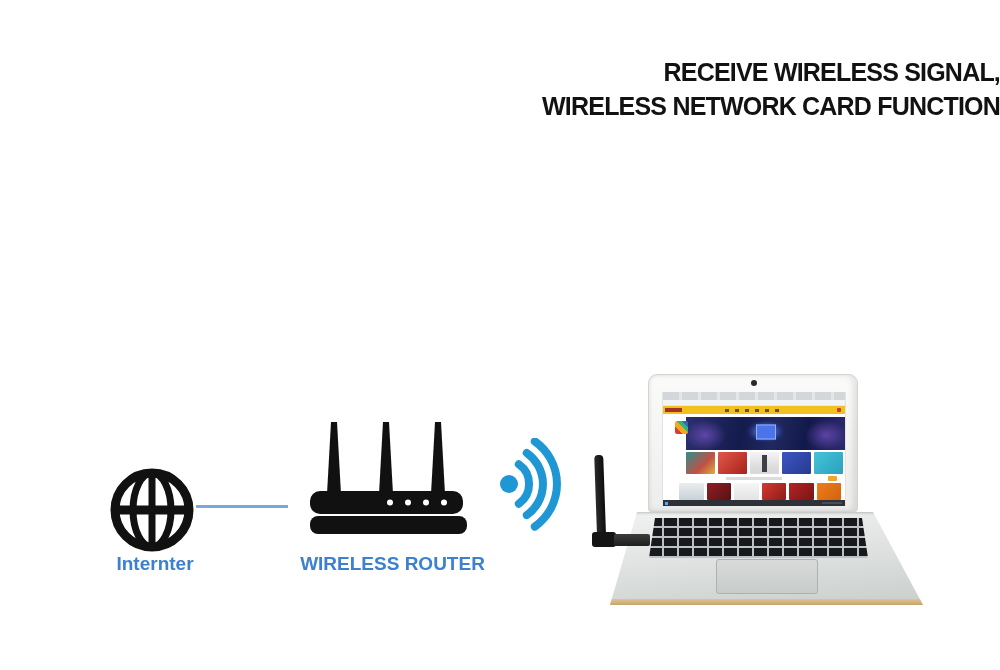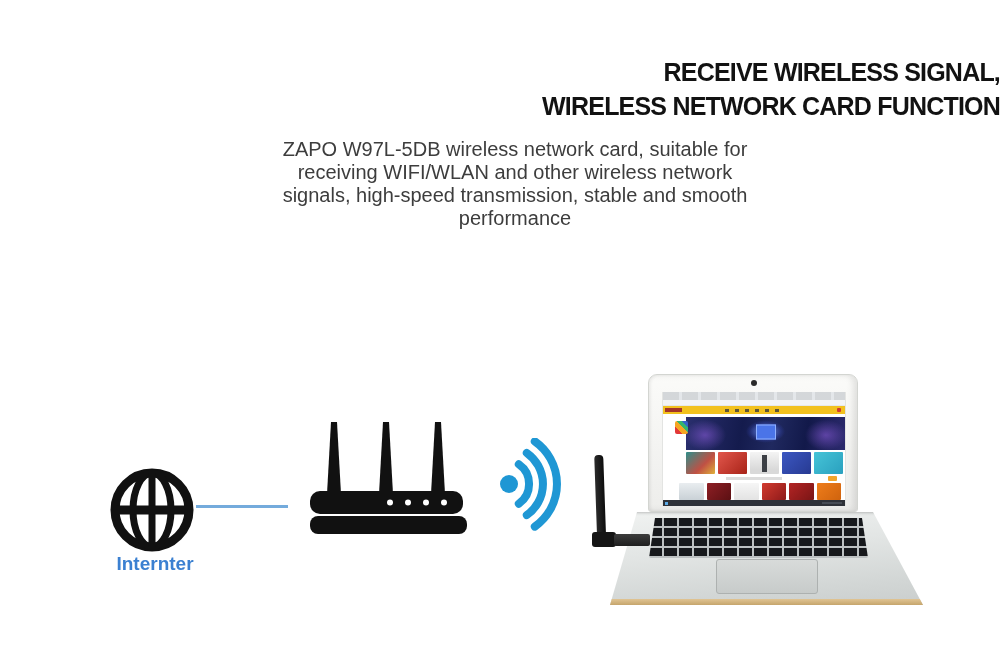--- a/index.html
+++ b/index.html
@@ -135,24 +135,20 @@
   .usb-dongle{position:absolute;left:29px;top:166px;width:36px;height:12px;
     background:linear-gradient(180deg,#3d3d3d,#1f1f1f);border-radius:2px;}
 </style>
 </head>
 <body>
 
 <div class="stage">
 
   <h1 class="title">RECEIVE WIRELESS SIGNAL,
 WIRELESS NETWORK CARD FUNCTION</h1>
-  <p class="description">ZAPO W97L-5DB wireless network card, suitable for
-receiving WIFI/WLAN and other wireless network
-signals, high-speed transmission, stable and smooth
-performance</p>
 
   <div class="globe-wrap">
     <svg width="88" height="88" viewBox="0 0 88 88">
       <circle cx="44" cy="44" r="37" fill="none" stroke="var(--icon-black)" stroke-width="9"></circle>
       <ellipse cx="44" cy="44" rx="19" ry="37" fill="none" stroke="var(--icon-black)" stroke-width="7"></ellipse>
       <line x1="44" y1="7" x2="44" y2="81" stroke="var(--icon-black)" stroke-width="7"></line>
       <line x1="8" y1="44" x2="80" y2="44" stroke="var(--icon-black)" stroke-width="9"></line>
     </svg>
   </div>
   <div class="node-label label-internet">Internter</div>
@@ -165,20 +161,21 @@
       <polygon points="83,0 89,0 93,72 79,72" fill="var(--icon-black)"></polygon>
       <polygon points="135,0 141,0 145,72 131,72" fill="var(--icon-black)"></polygon>
       <rect x="10" y="69" width="153" height="23" rx="10" fill="var(--icon-black)"></rect>
       <circle cx="90" cy="80.5" r="3" fill="#ffffff"></circle>
       <circle cx="108" cy="80.5" r="3" fill="#ffffff"></circle>
       <circle cx="126" cy="80.5" r="3" fill="#ffffff"></circle>
       <circle cx="144" cy="80.5" r="3" fill="#ffffff"></circle>
       <rect x="10" y="94" width="157" height="18" rx="8" fill="var(--icon-black)"></rect>
     </svg>
   </div>
+  <div class="node-label label-router">WIRELESS ROUTER</div>
 
   <div class="wifi-wrap">
     <svg width="82" height="100" viewBox="0 0 82 100">
       <circle cx="12" cy="46" r="9" fill="var(--wifi-blue)"></circle>
       <path d="M 21.8 26.3 A 24 24 0 0 1 21.8 65.7" fill="none" stroke="var(--wifi-blue)" stroke-width="8" stroke-linecap="round"></path>
       <path d="M 29.8 14.9 A 38 38 0 0 1 29.8 77.1" fill="none" stroke="var(--wifi-blue)" stroke-width="8" stroke-linecap="round"></path>
       <path d="M 37.8 3.4 A 52 52 0 0 1 37.8 88.6" fill="none" stroke="var(--wifi-blue)" stroke-width="8" stroke-linecap="round"></path>
     </svg>
   </div>
 

